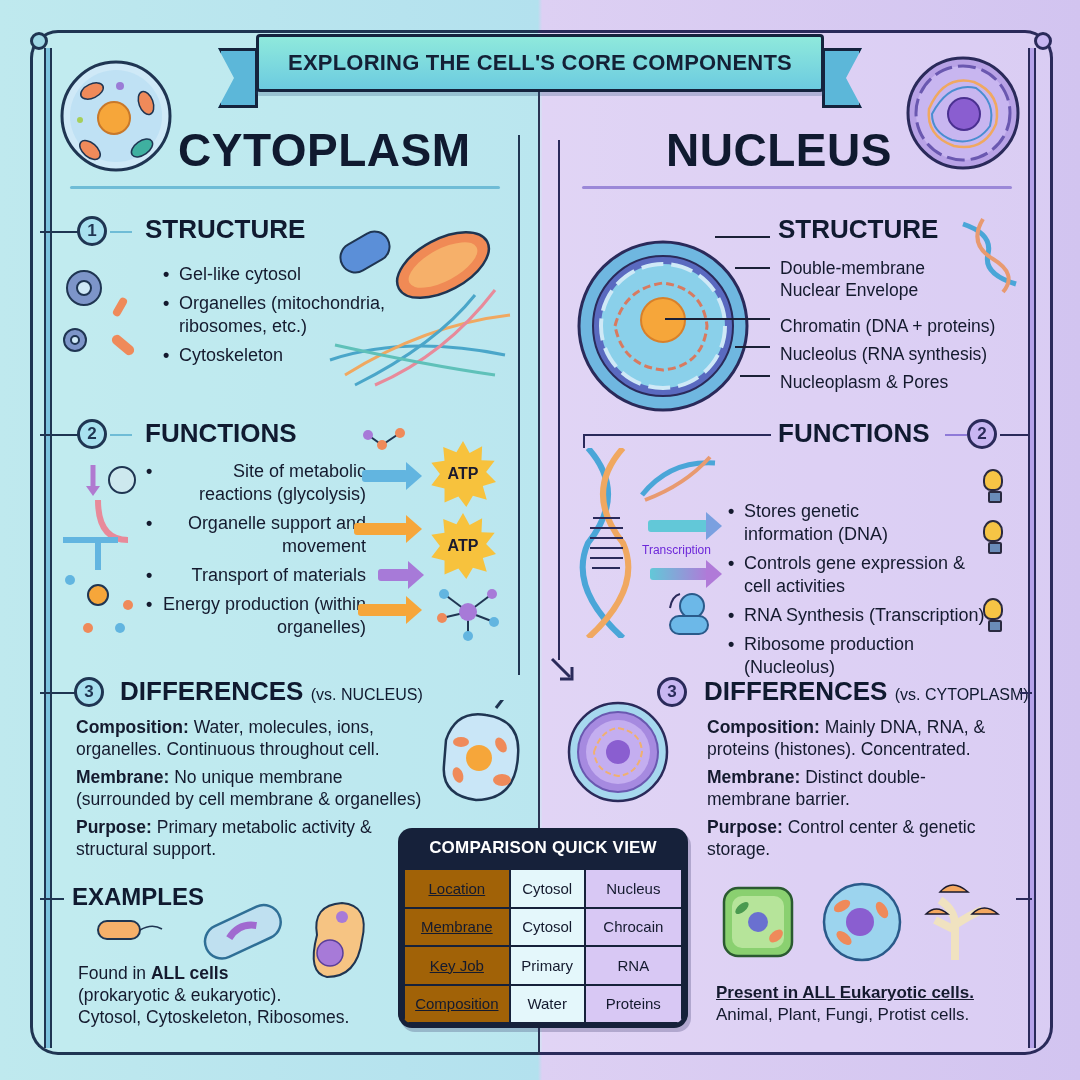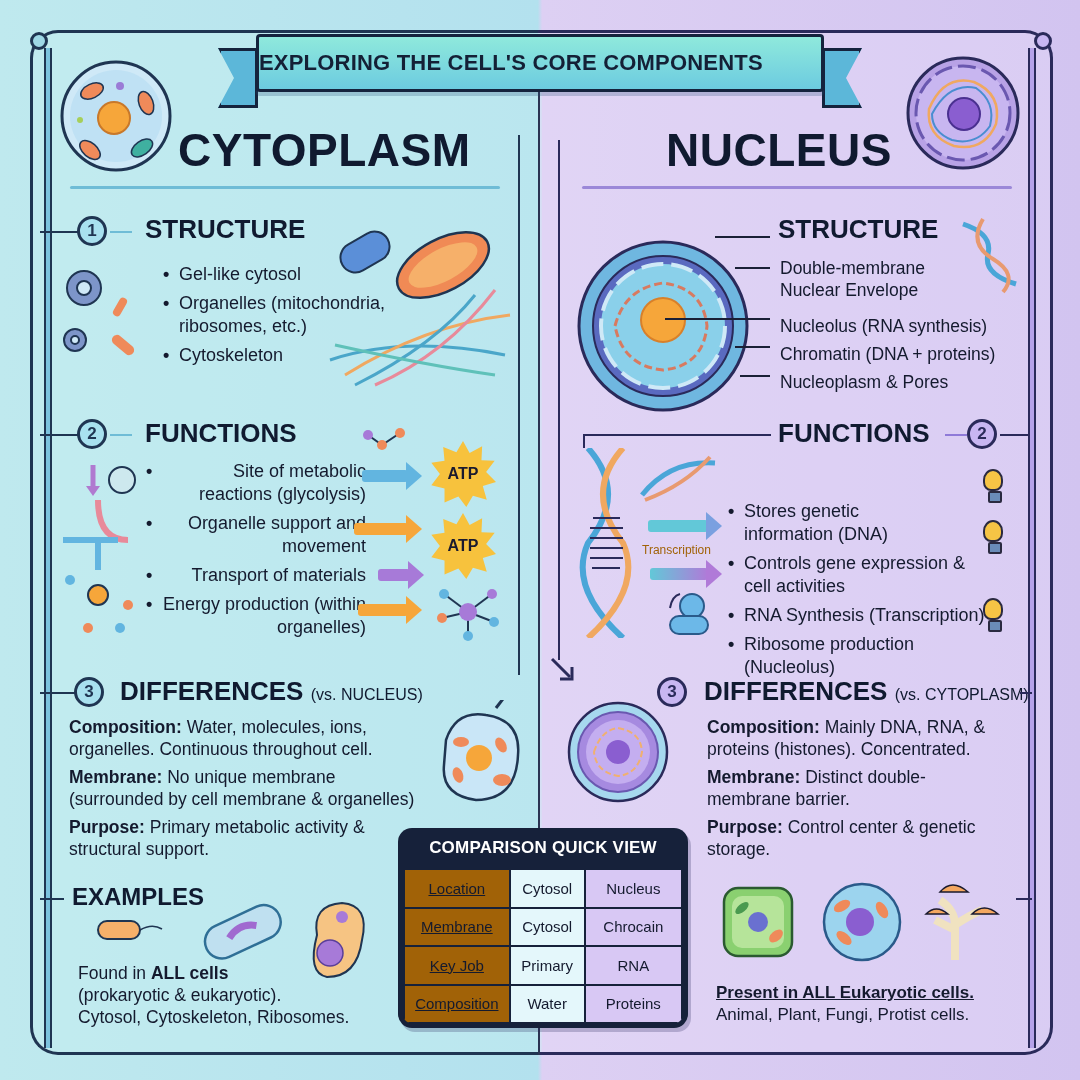--- a/index.html
+++ b/index.html
@@ -29,21 +29,21 @@
     border: 3px solid #1f3552; background: #9ed8e6;
   }
   .inner-bar-l { position:absolute; left:44px; top:48px; width:8px; height:1000px; background:#7cc3de; border-right:2px solid #1f3552; border-left:2px solid #1f3552;}
   .inner-bar-r { position:absolute; left:1028px; top:48px; width:8px; height:1000px; background:#b6a2ea; border-right:2px solid #2a2a5a; border-left:2px solid #2a2a5a;}
 
   
   .banner {
     position: absolute; left: 256px; top: 34px; width: 568px; height: 58px;
     background: linear-gradient(180deg, #8fe9dc 0%, #6ccbe0 100%);
     border: 3px solid #15233d; border-radius: 4px;
-    display: flex; align-items: center; 
+    display: flex; align-items: center; justify-content: center;
     box-shadow: 0 4px 0 rgba(40,80,120,0.25);
   }
   .banner span { font-weight: 700; font-size: 22px; letter-spacing: 0.2px; color: #142036; }
   .ribbon { position: absolute; top: 48px; width: 40px; height: 60px; background: #5cb7d9; border: 3px solid #15233d; }
   .ribbon.l { left: 218px; clip-path: polygon(0 0, 100% 0, 100% 100%, 0 100%, 40% 50%); }
   .ribbon.r { left: 822px; clip-path: polygon(0 0, 100% 0, 60% 50%, 100% 100%, 0 100%); }
 
   .big-title { position: absolute; font-weight: 700; font-size: 46px; color: #101a30; letter-spacing: 0.5px; }
   .rule { position: absolute; height: 3px; border-radius: 2px; }
 
@@ -213,21 +213,21 @@
     <circle cx="60" cy="40" r="5" fill="#62b5e0"></circle>
     <circle cx="34" cy="54" r="5" fill="#62b5e0"></circle>
 </svg>
 
 <div class="hline" style="left:40px;top:692px;width:36px;"></div>
 <div class="sec-num" style="left:74px;top:677px;">3</div>
 <div class="sec-head" style="left:120px;top:676px;">
   <span>DIFFERENCES</span>
   <small>(vs. NUCLEUS)</small>
 </div>
-<div class="para" style="left:69px;top:716px;width:360px;">
+<div class="para" style="left:76px;top:716px;width:360px;">
   <p><b>Composition:</b> <span>Water, molecules, ions, organelles. Continuous throughout cell.</span></p>
   <p><b>Membrane:</b> <span>No unique membrane (surrounded by cell membrane &amp; organelles)</span></p>
   <p><b>Purpose:</b> <span>Primary metabolic activity &amp; structural support.</span></p>
 </div>
 <svg class="abs" style="left:436px;top:700px;" width="88" height="110">
   <path d="M500 0"></path>
   <path d="M70 -5 L60 8" stroke="#1f3552" stroke-width="3"></path>
   <path d="M10 40 Q20 10 50 15 Q85 20 82 55 Q80 100 40 100 Q5 95 8 65 Z" fill="#c9e6f7" stroke="#1f3552" stroke-width="2.5"></path>
   <circle cx="43" cy="58" r="13" fill="#f6a63a"></circle>
   <ellipse cx="25" cy="42" rx="8" ry="5" fill="#ef8a5a"></ellipse>
@@ -276,22 +276,22 @@
   <circle cx="88" cy="82" r="22" fill="#f6a63a" stroke="#d8802a" stroke-width="2"></circle>
 </svg>
 <div class="lab-line" style="left:715px;top:236px;width:55px;"></div>
 <div class="lab-line" style="left:735px;top:267px;width:35px;"></div>
 <div class="lab-line" style="left:665px;top:318px;width:105px;"></div>
 <div class="lab-line" style="left:735px;top:346px;width:35px;"></div>
 <div class="lab-line" style="left:740px;top:375px;width:30px;"></div>
 <div class="sec-head" style="left:778px;top:214px;">STRUCTURE</div>
 <div class="para" style="left:780px;top:257px;width:260px;font-size:17.5px;line-height:22px;">
   <div style="width:190px;margin-bottom:14px;">Double-membrane Nuclear Envelope</div>
+  <div style="margin-bottom:6px;">Chromatin (DNA + proteins)</div>
   <div style="margin-bottom:6px;">Nucleolus (RNA synthesis)</div>
-  <div style="margin-bottom:6px;">Chromatin (DNA + proteins)</div>
   <div>Nucleoplasm &amp; Pores</div>
 </div>
 <svg class="abs" style="left:958px;top:214px;" width="64" height="80">
   <path d="M5 10 Q35 20 30 40 Q25 60 58 70" stroke="#4aa6d8" stroke-width="5" fill="none"></path>
   <path d="M25 5 Q10 30 35 45 Q60 60 45 78" stroke="#e89a70" stroke-width="4" fill="none"></path>
 </svg>
 
 <div class="hline" style="left:583px;top:434px;width:188px;background:#2a2a5a;"></div>
 <div class="vline" style="left:583px;top:434px;height:14px;background:#2a2a5a;"></div>
 <div class="sec-head" style="left:778px;top:418px;">FUNCTIONS</div>
@@ -308,21 +308,21 @@
     <line x1="12" y1="100" x2="45" y2="100"></line>
       <line x1="12" y1="110" x2="45" y2="110"></line>
       <line x1="14" y1="120" x2="42" y2="120"></line>
   </g>
 </svg>
 <svg class="abs" style="left:640px;top:455px;" width="80" height="50">
   <path d="M2 40 Q30 5 75 8" stroke="#4aa6d8" stroke-width="5" fill="none"></path>
   <path d="M5 45 Q45 30 70 2" stroke="#e89a70" stroke-width="4" fill="none"></path>
 </svg>
 <div class="arrow" style="left:648px;top:520px;width:60px;background:#62c8d8;color:#7aa0e0;"></div>
-<div class="abs" style="left:642px;top:543px;font-size:12px;color:#a16207;">Transcription</div>
+<div class="abs" style="left:642px;top:543px;font-size:12px;color:#6d28d9;">Transcription</div>
 <div class="arrow" style="left:650px;top:568px;width:58px;background:linear-gradient(90deg,#62c8d8,#b07ad8);color:#b07ad8;"></div>
 <svg class="abs" style="left:660px;top:588px;" width="50" height="48">
   <circle cx="32" cy="18" r="12" fill="#6cb8e8" stroke="#2a5a8a" stroke-width="2"></circle>
   <rect x="10" y="28" width="38" height="18" rx="9" fill="#6cb8e8" stroke="#2a5a8a" stroke-width="2"></rect>
   <path d="M10 20 Q12 8 20 6" stroke="#2a2a5a" stroke-width="2" fill="none"></path>
 </svg>
 <ul class="bullets" style="left:728px;top:460px;width:290px;margin-top:40px;">
   <li style="width:170px;">Stores genetic information (DNA)</li>
   <li style="width:250px;">Controls gene expression &amp; cell activities</li>
   <li style="white-space:nowrap;">RNA Synthesis (Transcription)</li>

